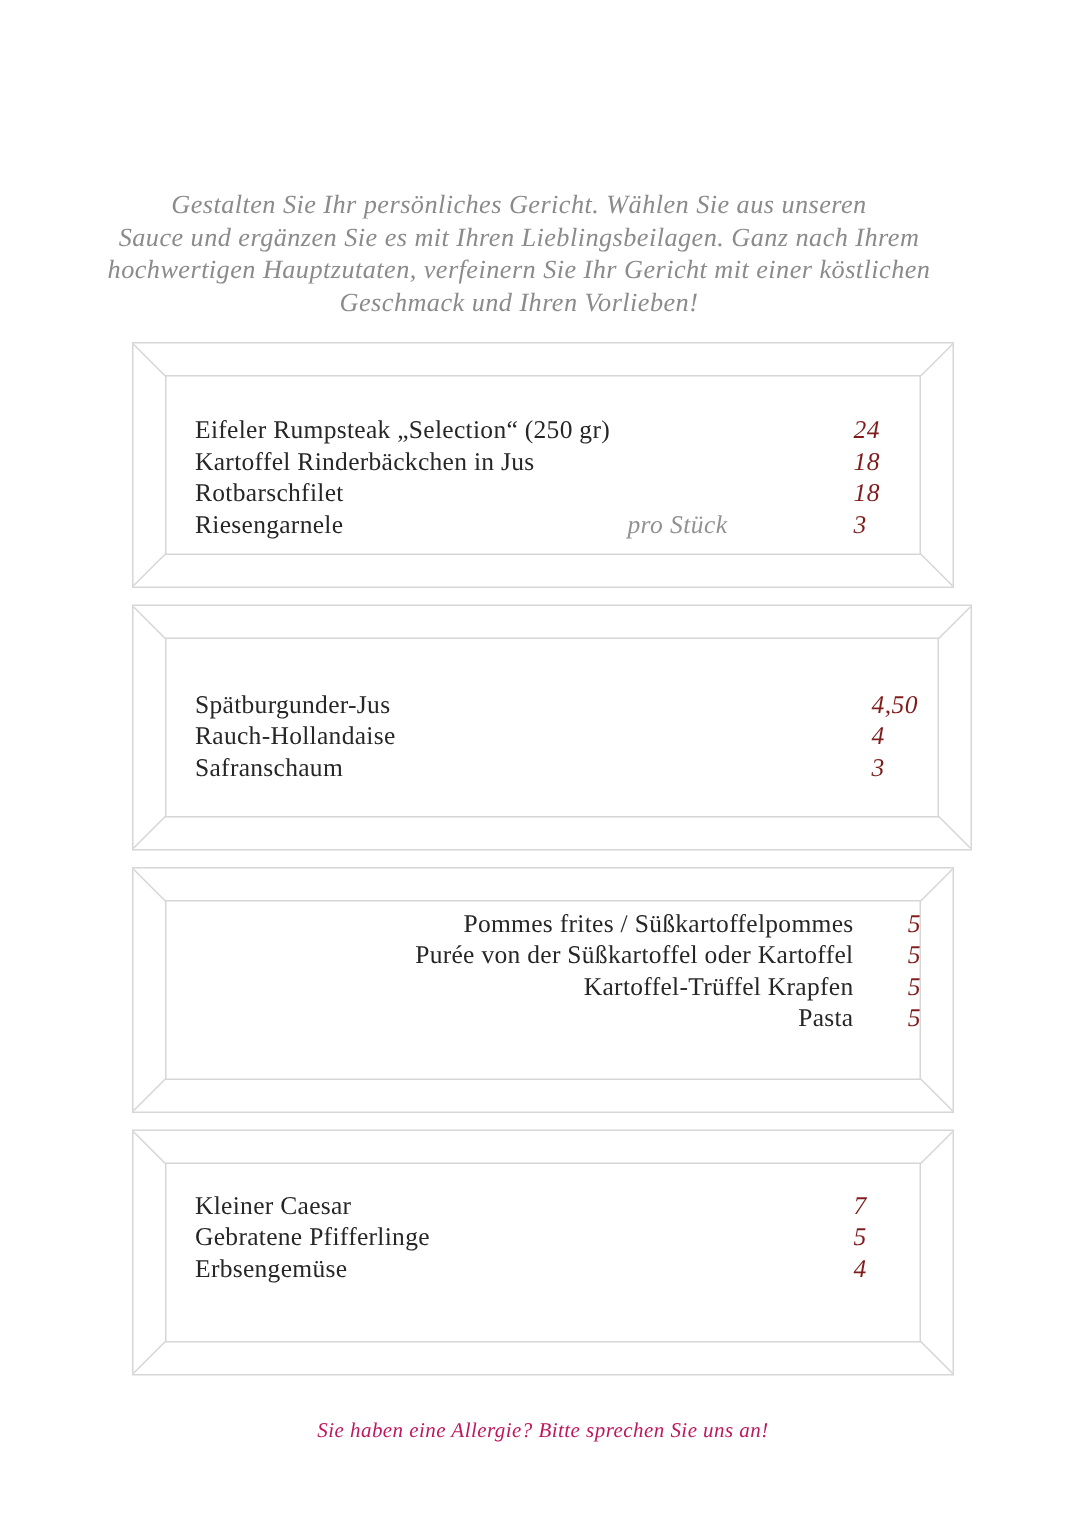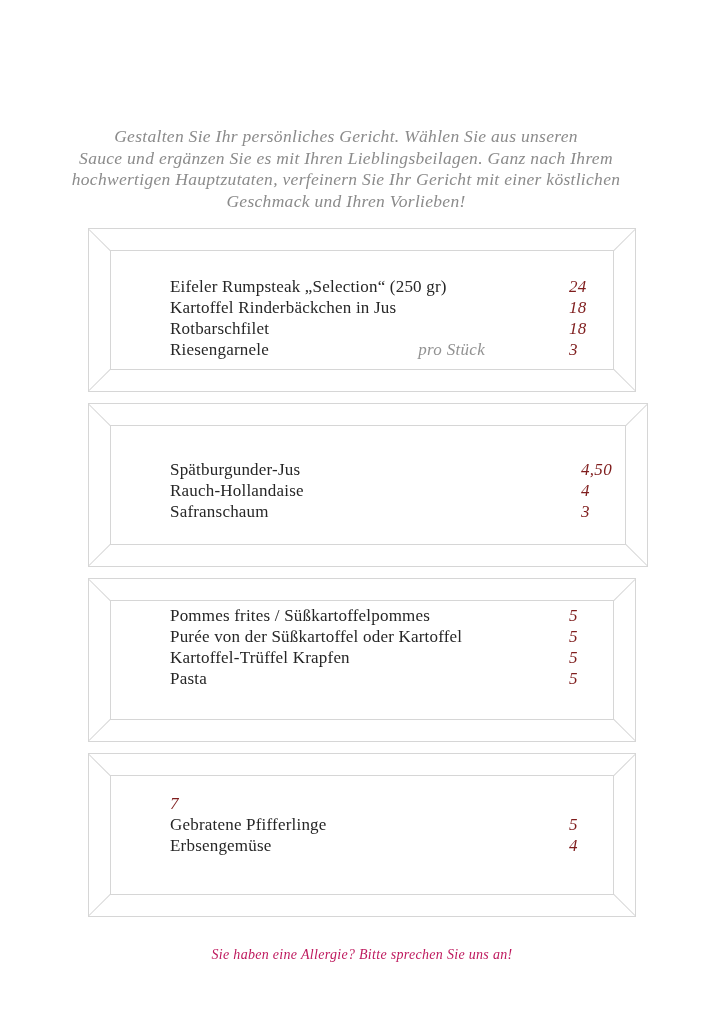--- a/index.html
+++ b/index.html
@@ -50,31 +50,30 @@
   .bevel.tr { right: 0; top: 0;   transform-origin: 100% 50%; transform: rotate(-45deg); }
   .bevel.bl { left: 0; bottom: 0; transform-origin: 0 50%;    transform: rotate(-45deg); }
   .bevel.br { right: 0; bottom: 0;transform-origin: 100% 50%; transform: rotate(45deg); }
 
   .content {
     position: absolute;
     left: 21px; right: 21px; top: 21px;
   }
   .box-1 .content { padding-top: 27px; }
   .box-2 .content { padding-top: 35px; }
-  .box-3 .content { padding-top: 6px; }
+  .box-3 .content { padding-top: 6px; text-align: right; }
   .box-4 .content { padding-top: 19px; }
 
   .row {
     display: flex;
     align-items: baseline;
     padding-left: 20px;
     height: 21px;
     font-size: 17px;
     white-space: nowrap;
-    margin-left: 40px;
   }
   .item-name {
     flex: 1;
     color: #262626;
     letter-spacing: 0.2px;
   }
   .item-note {
     font-style: italic;
     color: #929292;
     margin-right: 84px;
@@ -185,20 +184,21 @@
 </div>
 
 <div class="menu-box box-4">
   <div class="frame-inner"></div>
   <div class="bevel tl"></div>
   <div class="bevel tr"></div>
   <div class="bevel bl"></div>
   <div class="bevel br"></div>
   <div class="content">
     <div class="row">
+      <span class="item-name">Kleiner Caesar</span>
       <span class="item-price">7</span>
     </div>
     <div class="row">
       <span class="item-name">Gebratene Pfifferlinge</span>
       <span class="item-price">5</span>
     </div>
     <div class="row">
       <span class="item-name">Erbsengemüse</span>
       <span class="item-price">4</span>
     </div>

